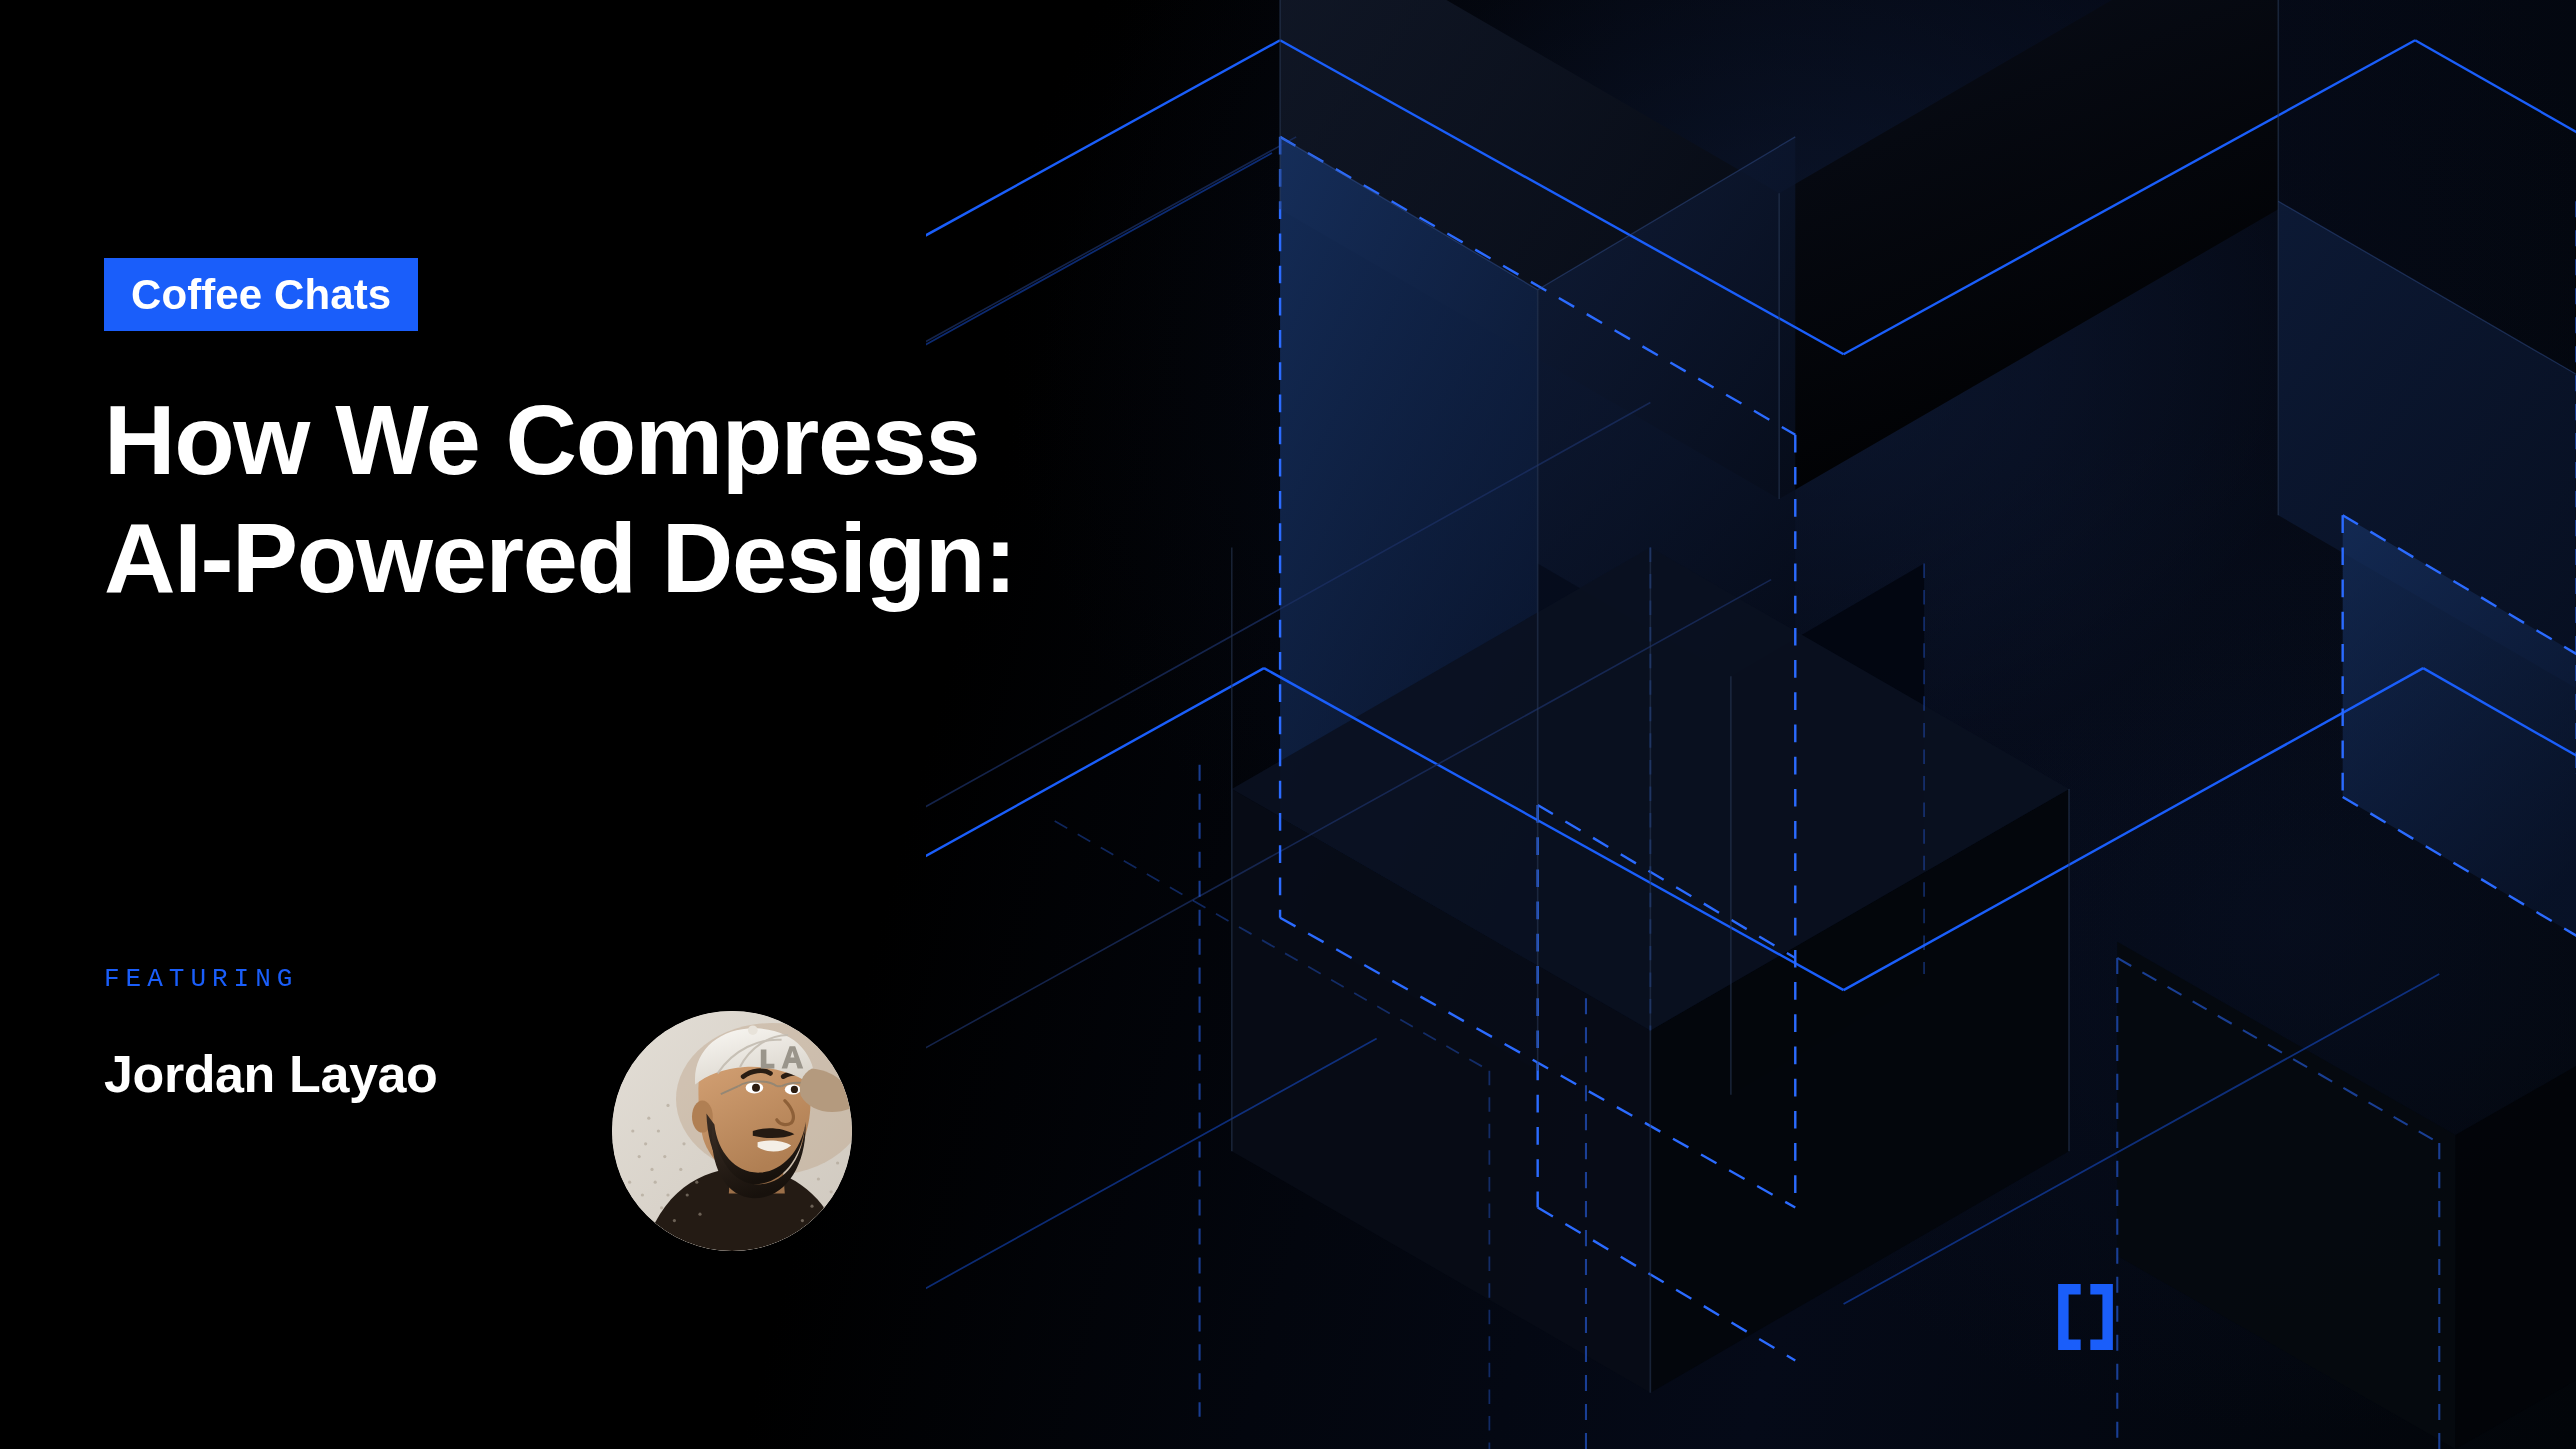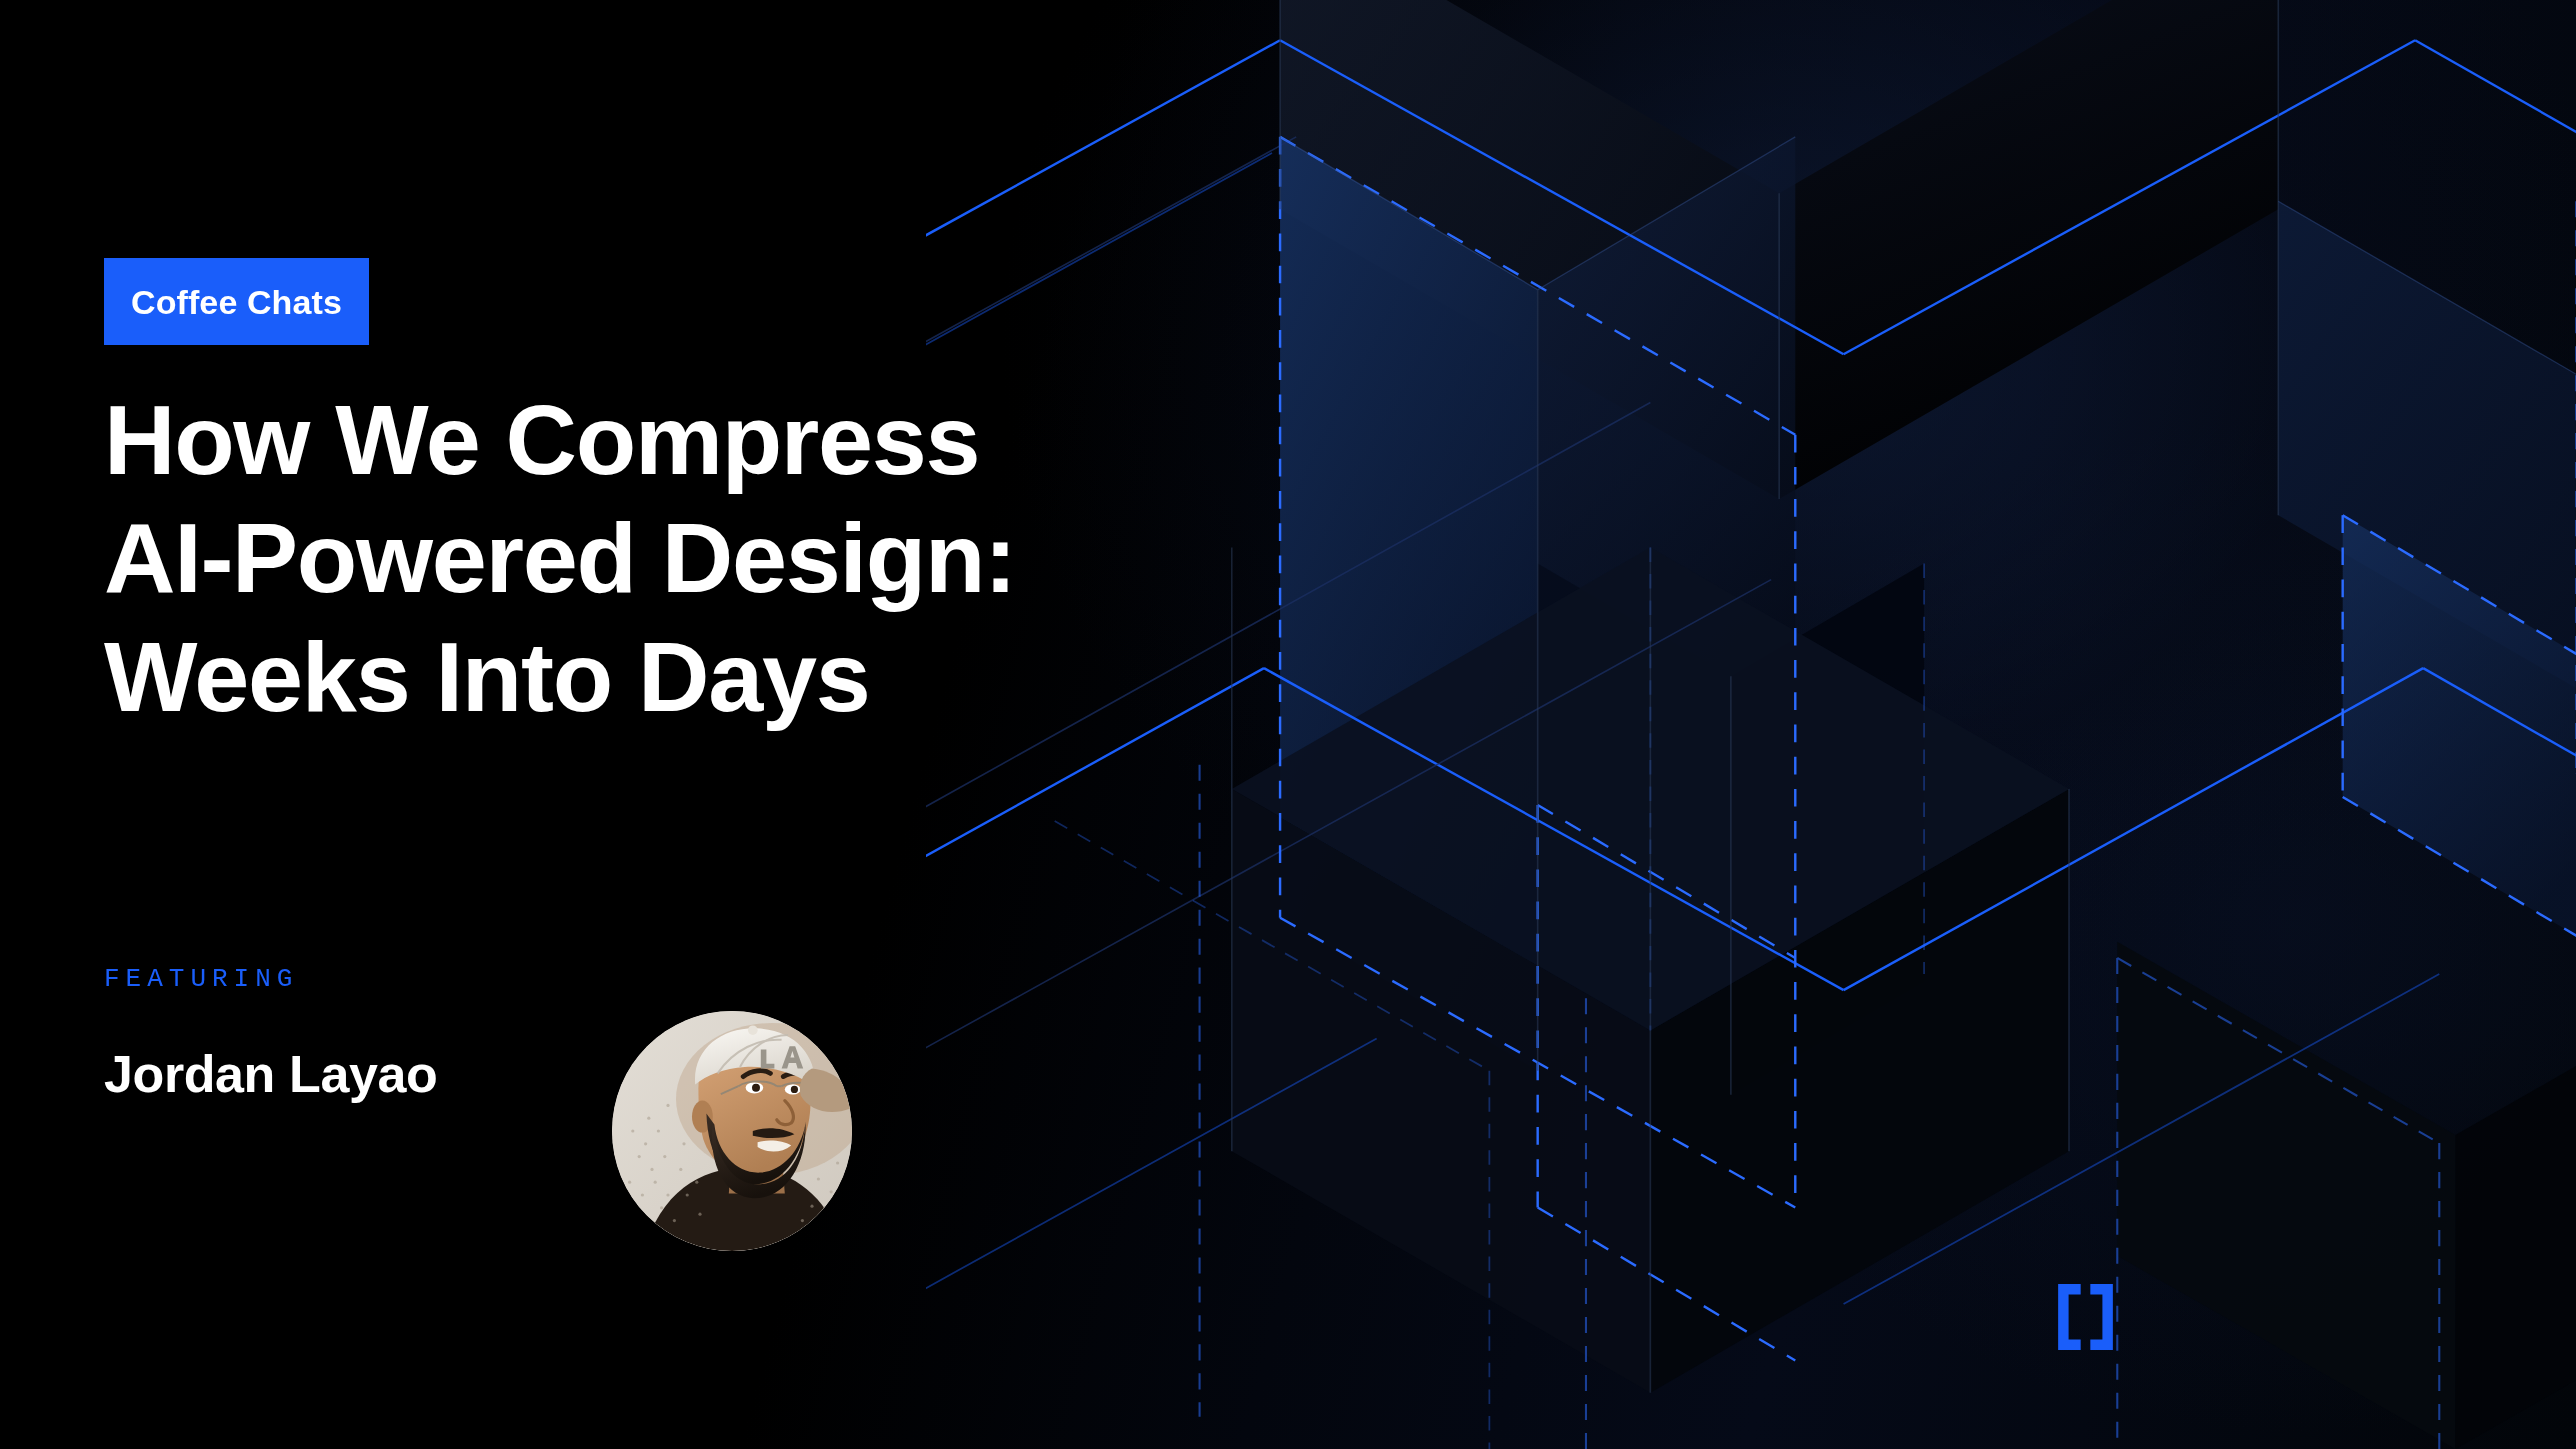--- a/index.html
+++ b/index.html
@@ -35,27 +35,27 @@
     position:absolute;
     left:104px;
     top:0;
     width:1208px;
     height:1449px;
   }
 
   .badge {
     position:absolute;
     left:0; top:258px;
-    height:87px;
+    height:73px;
     display:inline-flex;
     align-items:center;
     padding:0 27px;
     background:#1A5EFA;
     color:#FFFFFF;
-    font-size:34px;
+    font-size:42px;
     font-weight:700;
     letter-spacing:0.1px;
     white-space:nowrap;
     line-height:1;
   }
 
   .headline {
     position:absolute;
     left:0; top:390px;
     width:1304px;
@@ -273,21 +273,20 @@
     </svg>
   </div>
 
   <div class="content">
 
     <div class="badge">Coffee Chats</div>
 
     <h1 class="headline">
       <span class="hl-line">How We Compress</span>
       <span class="hl-line">AI-Powered Design:</span>
-      <span class="hl-line">Weeks Into Days</span>
     </h1>
 
     <div class="featuring">FEATURING</div>
 
     <div class="speaker">
       <div class="speaker-text">
         <div class="speaker-name">Jordan Layao</div>
       </div>
 
       <div class="avatar">

